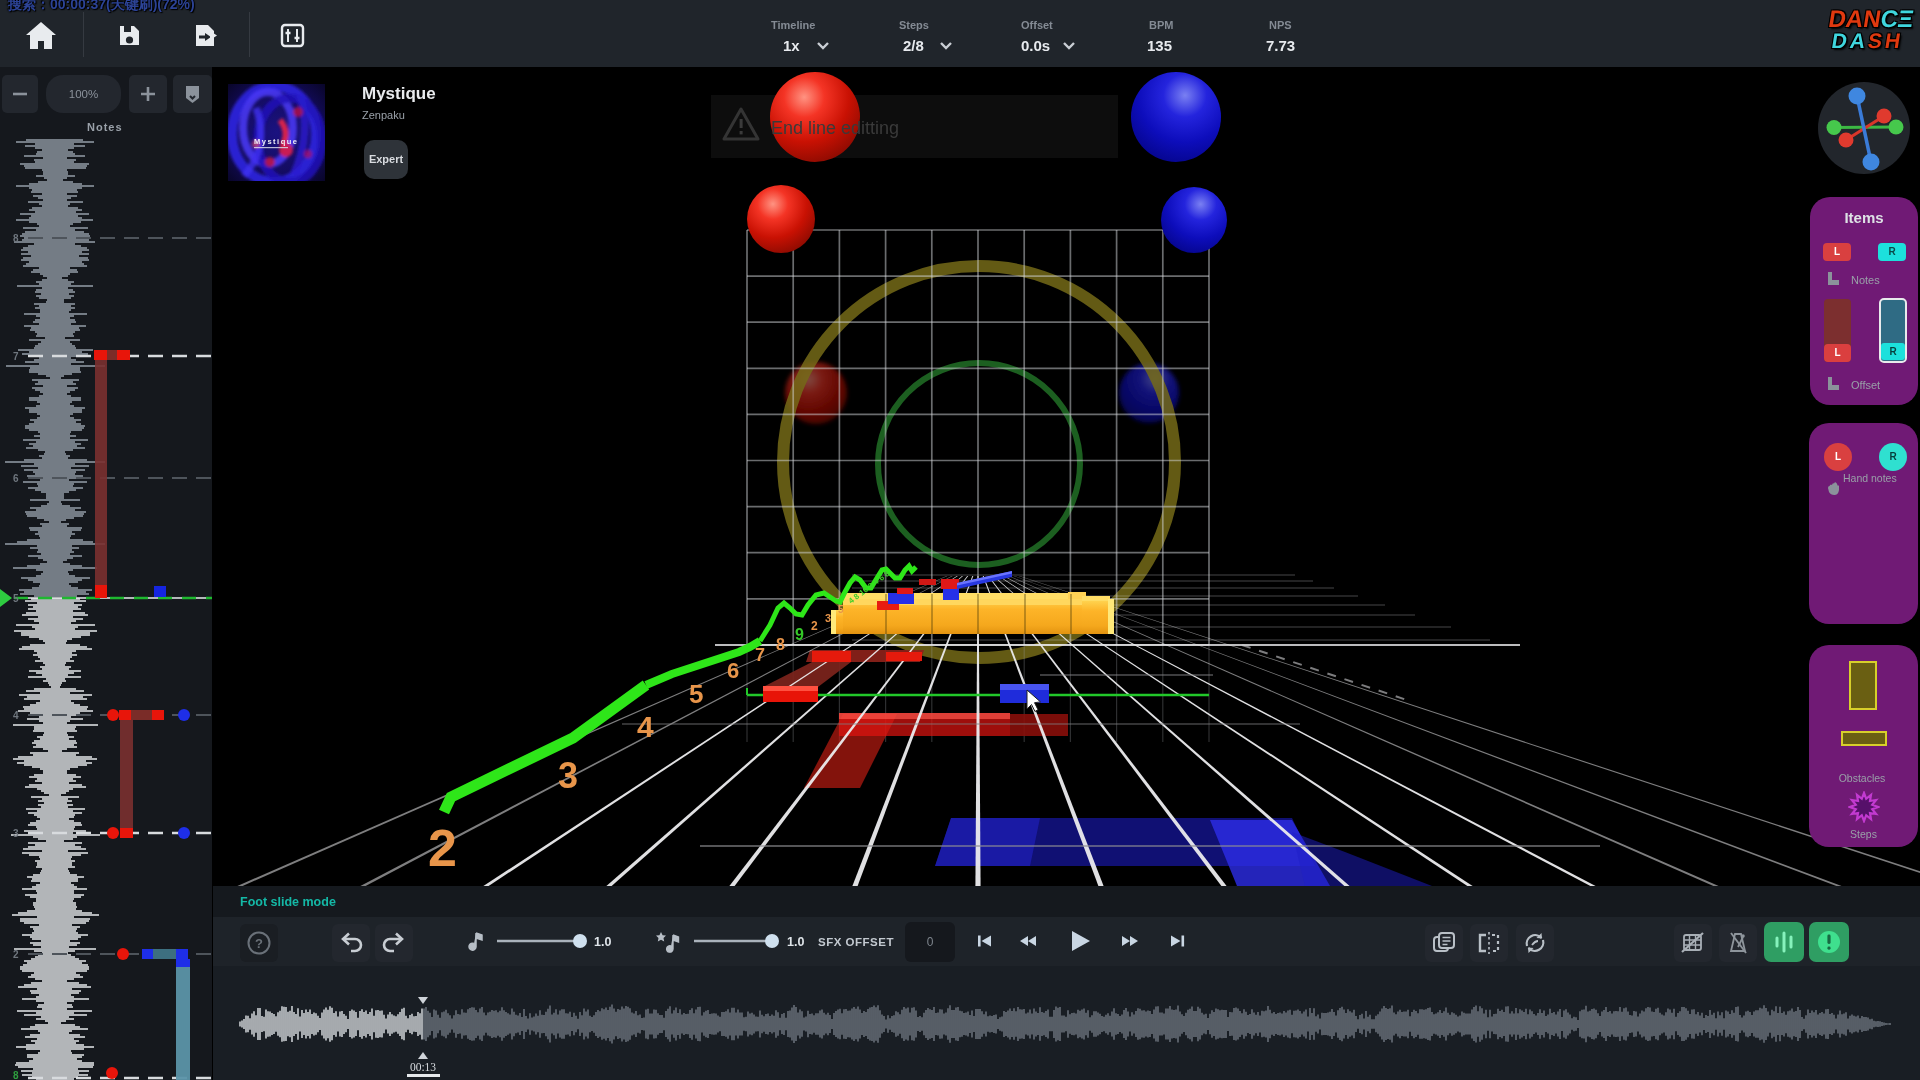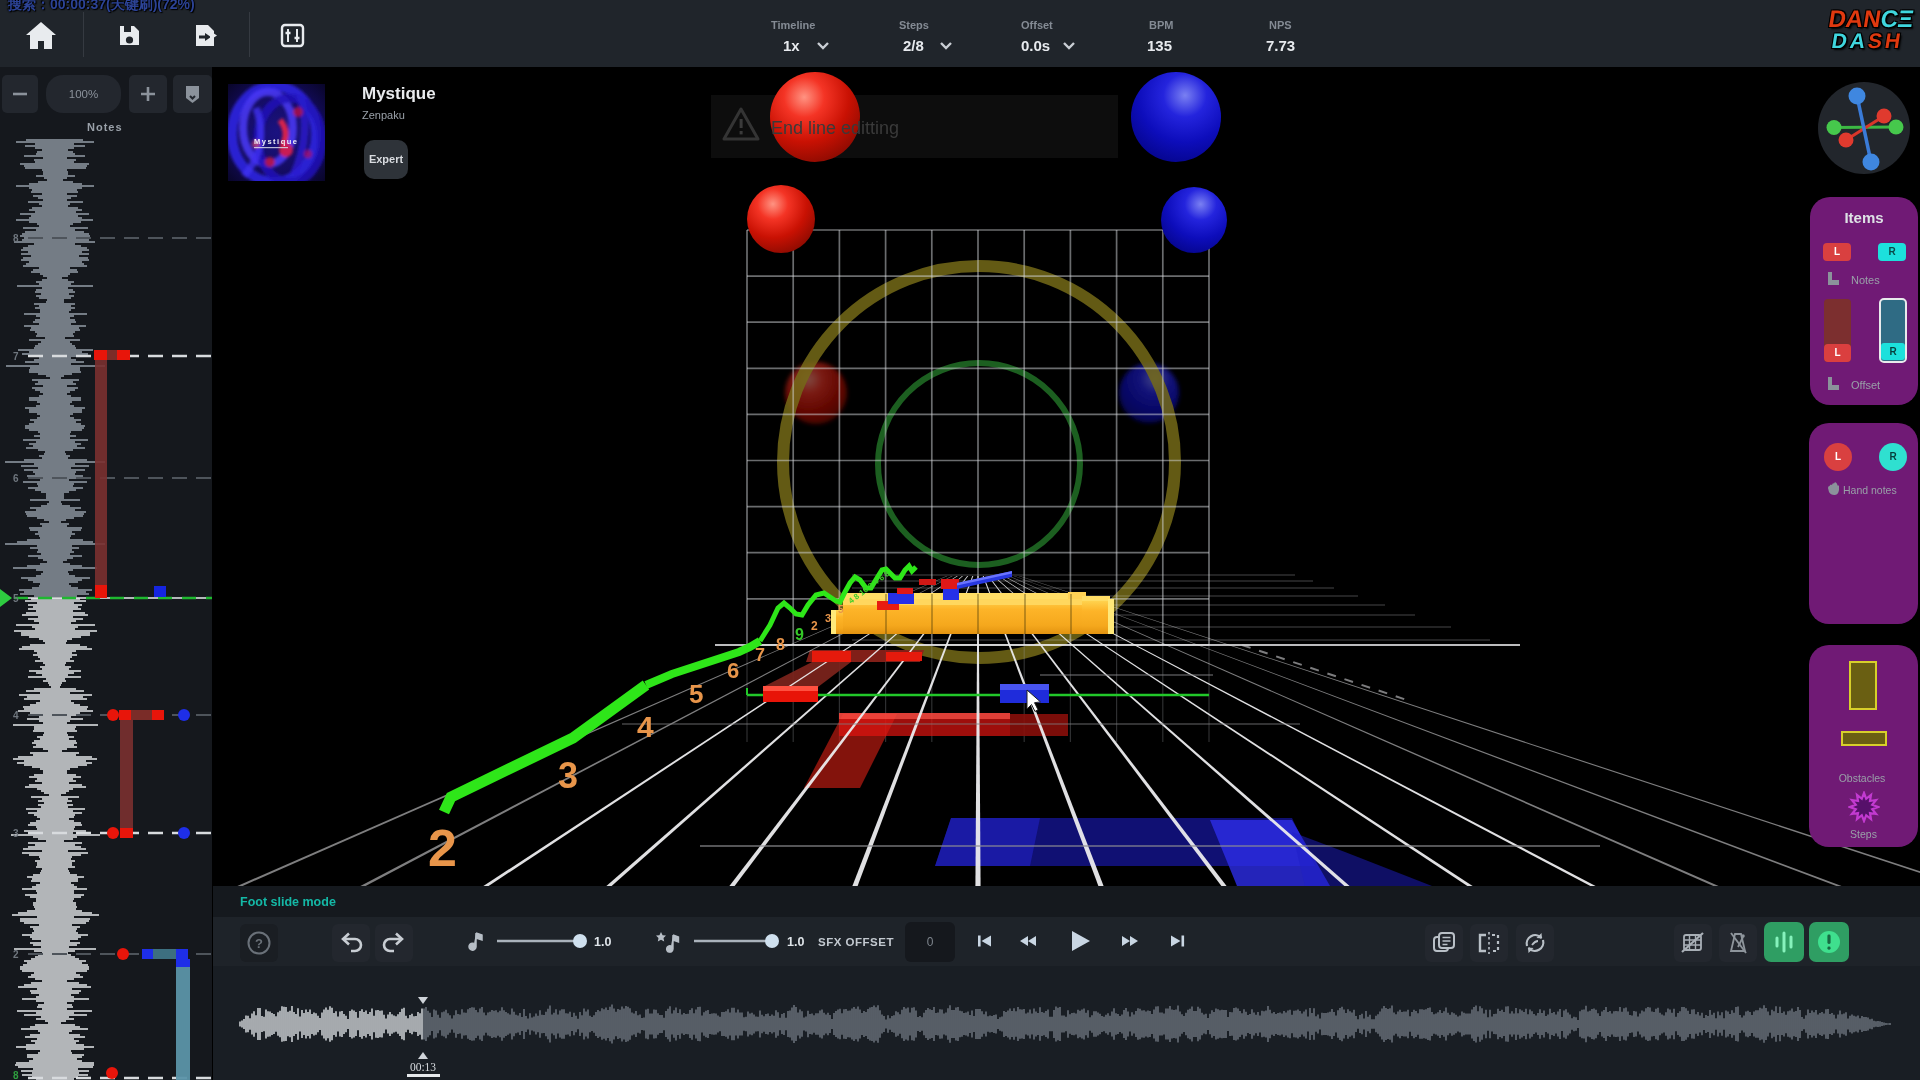--- a/index.html
+++ b/index.html
@@ -344,21 +344,21 @@
       <path d="M2 0 h4 v8 h7 v5 h-11 Z" fill="#8b929b"></path>
     </svg>
 <div class="ptxt" style="left:41px;top:182px;">Offset</div>
 </div>
 <div class="panel" style="left:1809px;top:423px;width:109px;height:201px;">
 <div style="position:absolute;left:15px;top:20px;width:28px;height:28px;background:#d94040;border-radius:50%;color:#fff;font-size:10px;font-weight:bold;text-align:center;line-height:28px;">L</div>
 <div style="position:absolute;left:70px;top:20px;width:28px;height:28px;background:#2fe0d0;border-radius:50%;color:#073f3d;font-size:10px;font-weight:bold;text-align:center;line-height:28px;">R</div>
 <svg style="position:absolute;left:17px;top:59px" width="13" height="13">
       <path d="M2 6 q0-2 1.5-2 q1-2.5 2.5-1 q0.5-2.5 2-1.5 q1-2 2.5-0.5 l1.5 3 q1-1.5 2 0 l-1.5 6 q-1 3-4 3 q-4 0-5.5-3 Z" fill="#8b929b"></path>
     </svg>
-<div class="ptxt" style="left:34px;top:61px;font-size:10.5px;">Hand notes</div>
+<div class="ptxt" style="left:34px;top:49px;font-size:10.5px;">Hand notes</div>
 </div>
 <div class="panel" style="left:1809px;top:645px;width:109px;height:202px;">
 <div style="position:absolute;left:40px;top:16px;width:28px;height:49px;background:#6a5f12;border:2px solid #d8cf2a;box-sizing:border-box;"></div>
 <div style="position:absolute;left:32px;top:86px;width:46px;height:15px;background:#6a5f12;border:2px solid #d8cf2a;box-sizing:border-box;"></div>
 <div class="ptxt" style="left:0;top:127px;width:106px;text-align:center;font-size:10.5px;">Obstacles</div>
 <svg style="position:absolute;left:39px;top:146px" width="32" height="32" viewBox="-16 -16 32 32">
 <polygon points="0.0,-14.0 2.2,-8.2 7.0,-12.1 6.0,-6.0 12.1,-7.0 8.2,-2.2 14.0,0.0 8.2,2.2 12.1,7.0 6.0,6.0 7.0,12.1 2.2,8.2 0.0,14.0 -2.2,8.2 -7.0,12.1 -6.0,6.0 -12.1,7.0 -8.2,2.2 -14.0,0.0 -8.2,-2.2 -12.1,-7.0 -6.0,-6.0 -7.0,-12.1 -2.2,-8.2" fill="#56106a" stroke="#c23ad0" stroke-width="2.2"></polygon>
     </svg>
 <div class="ptxt" style="left:0;top:183px;width:109px;text-align:center;font-size:10.5px;">Steps</div>
 </div>

